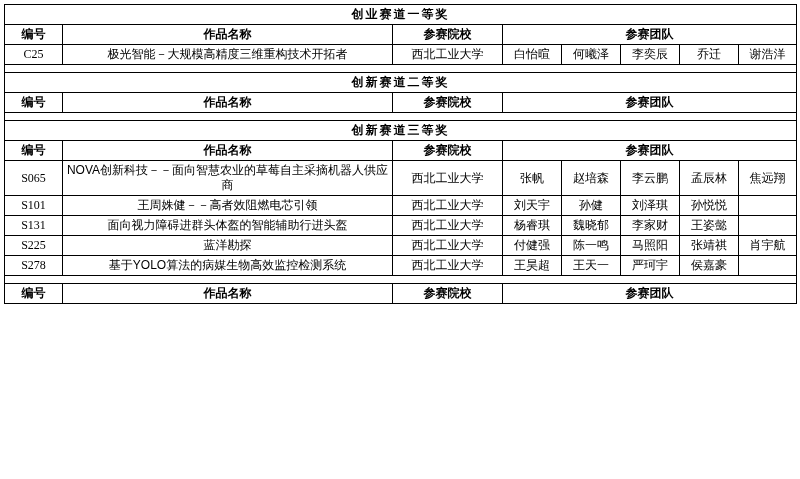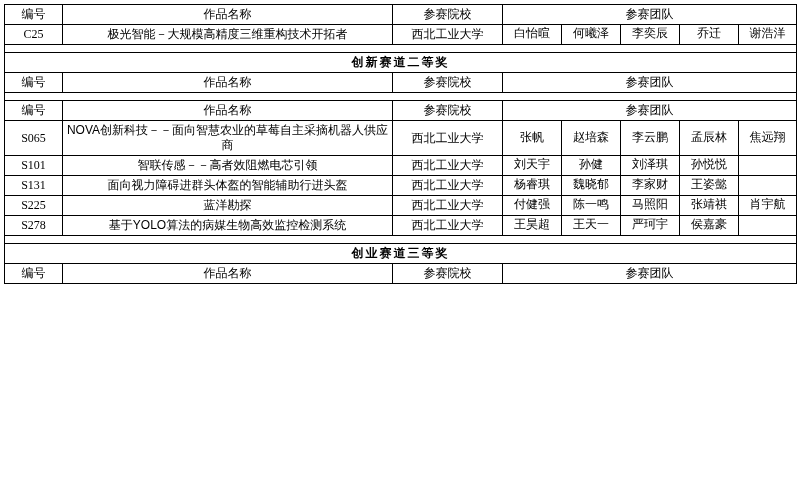--- a/index.html
+++ b/index.html
@@ -32,37 +32,36 @@
     padding: 2px 1px;
     word-break: break-all;
   }
   td.section-title {
     font-size: 15px;
     font-weight: bold;
     letter-spacing: 2px;
     padding: 3px 0;
   }
   td.header-cell {
-    font-weight: normal;
+    font-weight: bold;
     font-size: 12.5px;
   }
   td.no-cell {
     font-family: "Liberation Serif", serif;
     font-size: 12.5px;
   }
   td.work-cell {
     font-size: 12.5px;
     padding: 2px 4px;
   }
   td.school-cell {
     font-size: 12.5px;
   }
   td.member-cell {
     font-size: 12.5px;
-    font-family: Liberation Mono, monospace;
   }
   td.spacer {
     border: none;
     height: 3px;
     padding: 0;
   }
   .mono {
     font-family: "Liberation Serif", serif;
   }
 </style>
@@ -75,20 +74,23 @@
       <col style="width:58px">
       <col style="width:330px">
       <col style="width:110px">
       <col style="width:59px">
       <col style="width:59px">
       <col style="width:59px">
       <col style="width:59px">
       <col style="width:58px">
     </colgroup>
     <tbody id="table-body">
+        <tr>
+          <td class="section-title" colspan="8">创业赛道一等奖</td>
+        </tr>
         <tr>
           <td class="header-cell">编号</td>
           <td class="header-cell">作品名称</td>
           <td class="header-cell">参赛院校</td>
           <td class="header-cell" colspan="5">参赛团队</td>
         </tr>
         <tr>
           <td class="no-cell mono">C25</td>
           <td class="work-cell">极光智能－大规模高精度三维重构技术开拓者</td>
           <td class="school-cell">西北工业大学</td>
@@ -107,38 +109,41 @@
         <tr>
           <td class="header-cell">编号</td>
           <td class="header-cell">作品名称</td>
           <td class="header-cell">参赛院校</td>
           <td class="header-cell" colspan="5">参赛团队</td>
         </tr>
         <tr>
           <td class="spacer" colspan="8"></td>
         </tr>
         <tr>
+          <td class="section-title" colspan="8">创新赛道三等奖</td>
+        </tr>
+        <tr>
           <td class="header-cell">编号</td>
           <td class="header-cell">作品名称</td>
           <td class="header-cell">参赛院校</td>
           <td class="header-cell" colspan="5">参赛团队</td>
         </tr>
         <tr>
           <td class="no-cell mono">S065</td>
           <td class="work-cell">NOVA创新科技－－面向智慧农业的草莓自主采摘机器人供应商</td>
           <td class="school-cell">西北工业大学</td>
           <td class="member-cell">张帆</td>
           <td class="member-cell">赵培森</td>
           <td class="member-cell">李云鹏</td>
           <td class="member-cell">孟辰林</td>
           <td class="member-cell">焦远翔</td>
         </tr>
         <tr>
           <td class="no-cell mono">S101</td>
-          <td class="work-cell">智联传感－－高者效阻燃电芯引领</td>
+          <td class="work-cell">王周姝健－－高者效阻燃电芯引领</td>
           <td class="school-cell">西北工业大学</td>
           <td class="member-cell">刘天宇</td>
           <td class="member-cell">孙健</td>
           <td class="member-cell">刘泽琪</td>
           <td class="member-cell">孙悦悦</td>
           <td class="member-cell"></td>
         </tr>
         <tr>
           <td class="no-cell mono">S131</td>
           <td class="work-cell">面向视力障碍进群头体盔的智能辅助行进头盔</td>
@@ -166,23 +171,20 @@
           <td class="member-cell">王昊超</td>
           <td class="member-cell">王天一</td>
           <td class="member-cell">严珂宇</td>
           <td class="member-cell">侯嘉豪</td>
           <td class="member-cell"></td>
         </tr>
         <tr>
           <td class="spacer" colspan="8"></td>
         </tr>
         <tr>
-          <td class="section-title" colspan="8">创业赛道三等奖</td>
-        </tr>
-        <tr>
           <td class="header-cell">编号</td>
           <td class="header-cell">作品名称</td>
           <td class="header-cell">参赛院校</td>
           <td class="header-cell" colspan="5">参赛团队</td>
         </tr>
       </tbody>
   </table>
 </div>
 
 </body></html>

